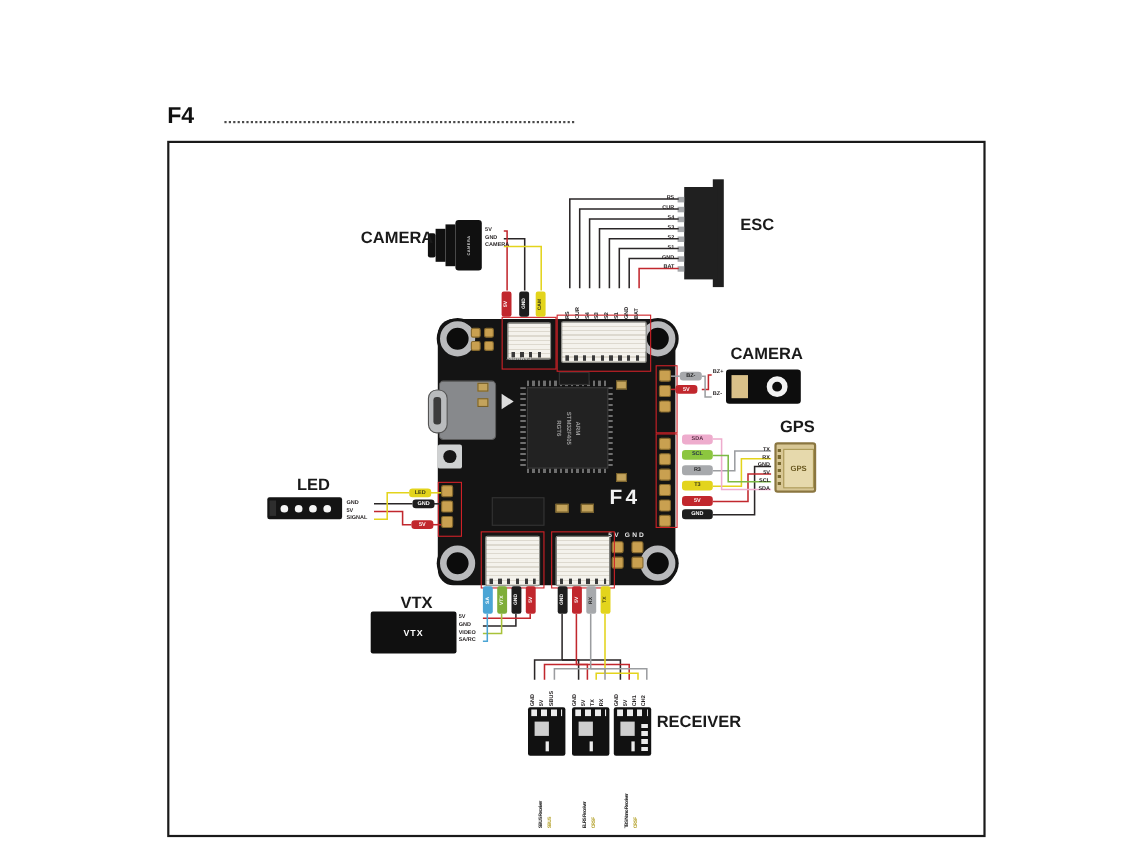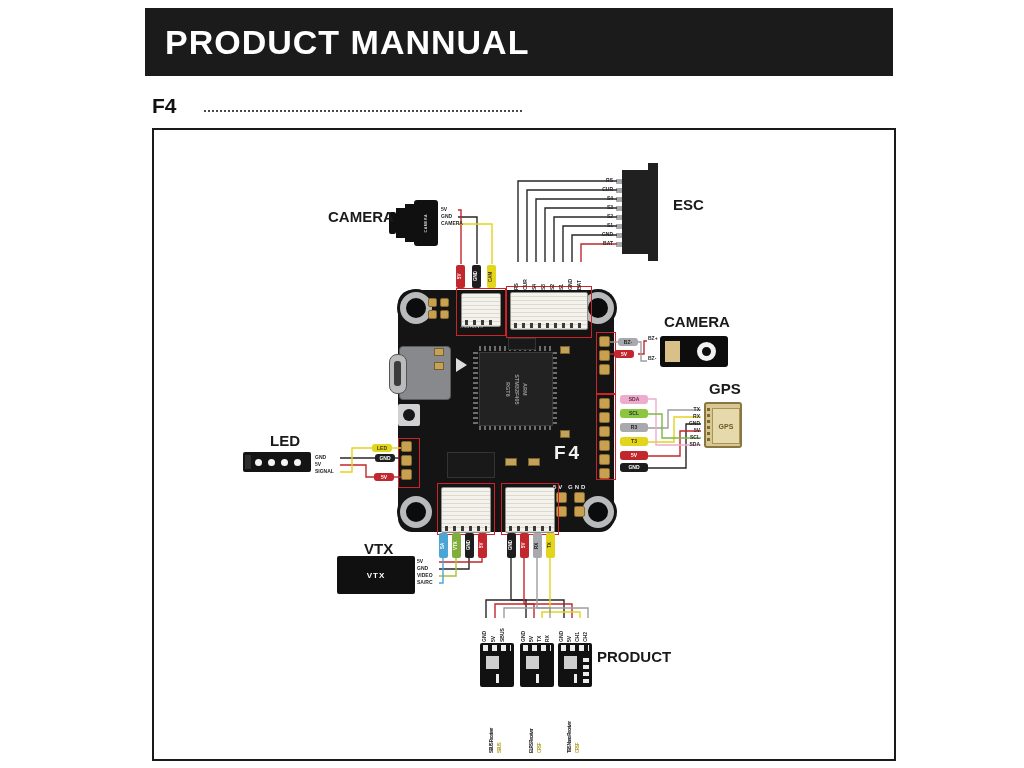--- a/index.html
+++ b/index.html
@@ -77,23 +77,20 @@
   .rx-sidepads{position:absolute;right:3px;top:15px;width:6px;height:25px;background:repeating-linear-gradient(180deg,#ececec 0 4px,transparent 4px 7px);}
   .rx-name{position:absolute;writing-mode:vertical-rl;transform:rotate(180deg);font-size:4.5px;font-weight:bold;color:#222;letter-spacing:-0.6px;line-height:1;z-index:7;height:62px;display:flex;align-items:center;}
   .rx-proto{position:absolute;writing-mode:vertical-rl;transform:rotate(180deg);font-size:4.5px;font-weight:bold;color:#b5a32e;letter-spacing:-0.6px;line-height:1;z-index:7;height:62px;display:flex;align-items:flex-start;}
   svg.wires{position:absolute;left:0;top:0;z-index:5;pointer-events:none;}
 </style>
 </head>
 <body>
 
 <div id="stage">
 
-  <div class="header">
-    <h1>PRODUCT MANNUAL</h1>
-  </div>
   <div class="sec-label">F4</div>
   <div class="dots"></div>
   <div class="frame"></div>
 
   <div class="tab" style="left:397px;top:289px;"></div>
   <div class="tab" style="left:579px;top:289px;"></div>
   <div class="tab" style="left:397px;top:493px;"></div>
   <div class="tab" style="left:579px;top:493px;"></div>
   <div class="board"></div>
   <div class="grommet" style="left:400px;top:292px;"></div>
@@ -268,21 +265,21 @@
     </div>
   <div class="pin" style="left:417px;top:559px;">5V</div>
   <div class="pin" style="left:417px;top:566px;">GND</div>
   <div class="pin" style="left:417px;top:573px;">VIDEO</div>
   <div class="pin" style="left:417px;top:580px;">SA/RC</div>
   <div class="vtag bg-blue" style="left:439px;top:533px;">SA</div>
   <div class="vtag bg-dgreen" style="left:452px;top:533px;">VTX</div>
   <div class="vtag bg-black" style="left:465px;top:533px;">GND</div>
   <div class="vtag bg-red" style="left:478px;top:533px;">5V</div>
 
-  <div class="biglbl" style="left:597px;top:648px;">PRODUCT</div>
+  <div class="biglbl" style="left:597px;top:648px;">RECEIVER</div>
   <div class="vtag bg-black" style="left:507px;top:533px;">GND</div>
   <div class="vtag bg-red" style="left:520px;top:533px;">5V</div>
   <div class="vtag bg-gray" style="left:533px;top:533px;">RX</div>
   <div class="vtag bg-yellow" style="left:546px;top:533px;">TX</div>
 
   <div class="vtext" style="left:482px;top:618px;height:24px;">GND</div>
   <div class="vtext" style="left:491px;top:618px;height:24px;">5V</div>
   <div class="vtext" style="left:500px;top:618px;height:24px;">SBUS</div>
   <div class="vtext" style="left:521px;top:618px;height:24px;">GND</div>
   <div class="vtext" style="left:529px;top:618px;height:24px;">5V</div>

